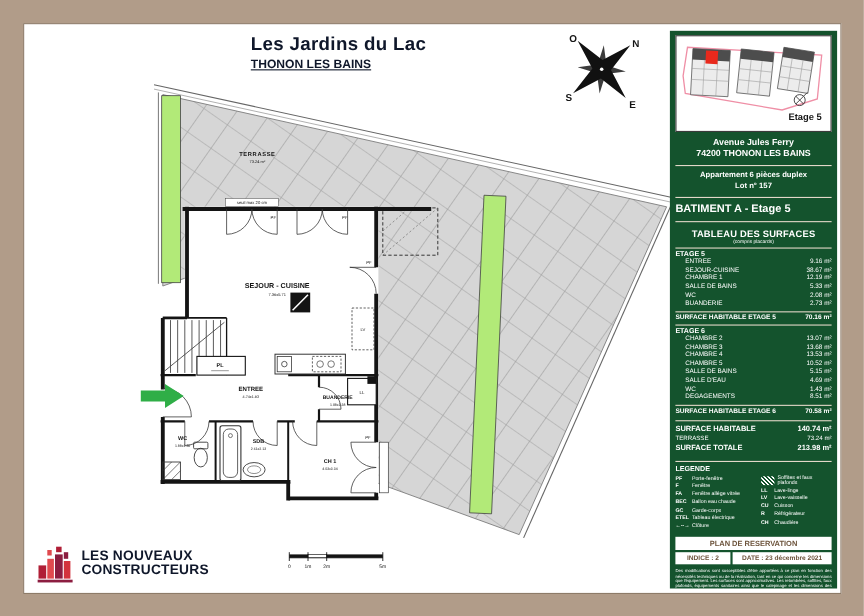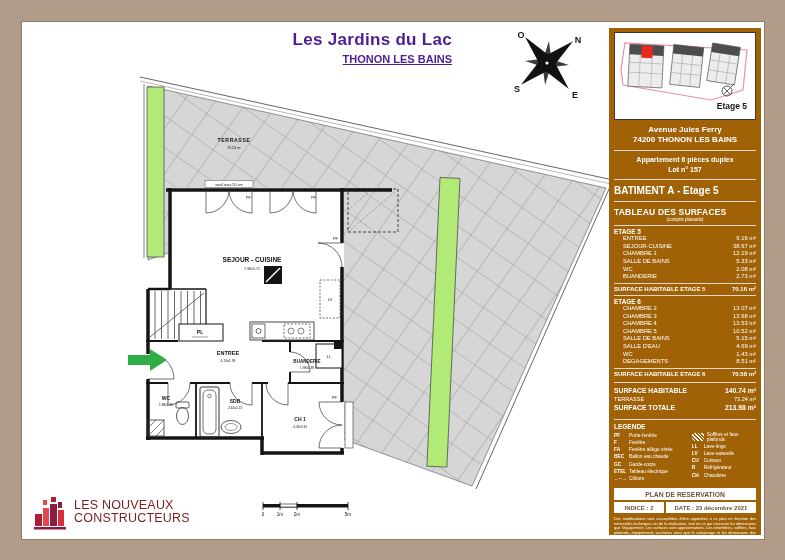--- a/index.html
+++ b/index.html
@@ -1,30 +1,30 @@
 <!DOCTYPE html>
 <html><head>
 <meta charset="utf-8">
 <style>
   html,body{margin:0;padding:0;background:#b19c89;}
   .stage{position:relative;width:785px;height:560px;background:#b19c89;font-family:"Liberation Sans",sans-serif;overflow:hidden;}
   .page{position:absolute;left:21px;top:21px;width:742px;height:517px;background:#ffffff;border:1px solid #8d7b68;}
   .plan-svg{position:absolute;left:0;top:0;width:785px;height:560px;}
   svg text{font-family:"Liberation Sans",sans-serif;fill:#141414;}
-  .title-block{position:absolute;left:228px;top:30px;width:224px;text-align:right;color:#4c1d95;}
+  .title-block{position:absolute;left:228px;top:30px;width:224px;text-align:left;color:#0f172a;}
   .title-main{font-size:17px;font-weight:bold;letter-spacing:.3px;}
   .title-sub{font-size:11px;font-weight:bold;margin-top:3px;text-decoration:underline;}
   
-  .sidebar{position:absolute;left:609px;top:28px;width:152px;height:507px;background:#a16207;box-sizing:border-box;padding:4px 5px;color:#fff;overflow:hidden;}
+  .sidebar{position:absolute;left:609px;top:28px;width:152px;height:507px;background:#14532d;box-sizing:border-box;padding:4px 5px;color:#fff;overflow:hidden;}
   .mapbox{background:#fff;border:1px solid #3a3a3a;height:86px;margin-bottom:5px;}
   .addr{font-size:8px;font-weight:bold;text-align:center;line-height:1.3;margin:3px 0 4px;}
   .wline{height:1px;background:#e3d8c8;margin:2px 0;}
   .apt{font-size:7px;font-weight:bold;text-align:center;line-height:1.45;margin:4px 0;}
   .bat{font-size:10px;font-weight:bold;text-align:left;margin:5px 0;}
-  .ttitle{font-size:8.5px;font-weight:bold;margin-top:5px;letter-spacing:.2px;}
+  .ttitle{font-size:8.5px;font-weight:bold;text-align:center;margin-top:5px;letter-spacing:.2px;}
   .tsub{font-size:4.5px;text-align:center;margin-bottom:2px;}
   .ehead{font-size:6.4px;font-weight:bold;margin-top:3px;padding-top:2px;border-top:1px solid #e3d8c8;}
   .srow{display:flex;justify-content:space-between;font-size:5.8px;line-height:1.32;padding-left:9px;}
   .trow{display:flex;justify-content:space-between;font-size:6px;font-weight:bold;border-top:1px solid #e3d8c8;margin-top:2px;padding-top:2px;}
   .totals{margin-top:5px;border-top:1px solid #e3d8c8;padding-top:3px;}
   .totrow{display:flex;justify-content:space-between;font-size:6.8px;font-weight:bold;line-height:1.4;}
   .totrow.small{font-size:5.6px;font-weight:normal;}
   .ltitle{font-size:6.5px;font-weight:bold;margin-top:6px;border-top:1px solid #e3d8c8;padding-top:3px;}
   .lcols{display:flex;gap:4px;margin-top:2px;}
   .lcol{flex:1.15;}
@@ -35,21 +35,21 @@
   .hatchbox{width:12px;height:8px;margin:1px 3px 0 0;flex:none;background:repeating-linear-gradient(45deg,rgba(0,0,0,0) 0 1.5px,#fff 1.5px 2.6px);}
   .soff{font-size:4.8px;line-height:1.15;}
   .resbar{background:#fff;color:#6d543c;font-weight:bold;font-size:6.8px;text-align:center;padding:2.5px 0;margin-top:6px;}
   .idrow{display:flex;gap:2px;margin-top:2px;}
   .idbox{background:#fff;color:#6d543c;font-weight:bold;font-size:6px;text-align:center;padding:2.5px 0;}
   .indice{width:50px;}
   .date{flex:1;}
   .fineprint{font-size:3.9px;line-height:1.14;text-align:justify;margin-top:4px;color:#fff;}
   
   .lnc{position:absolute;left:34px;top:494px;display:flex;align-items:center;gap:6px;}
-  .lnc-text{color:#7f1d1d;font-weight:normal;font-size:12.5px;line-height:1.08;letter-spacing:.2px;}
+  .lnc-text{color:#0f172a;font-weight:bold;font-size:12.5px;line-height:1.08;letter-spacing:.2px;}
   .marignan{position:absolute;left:534px;top:492px;width:84px;text-align:center;}
   .marignan-name{color:#5c61a8;font-size:14.5px;margin-top:1px;letter-spacing:.3px;}
 </style>
 </head>
 <body>
 <div class="stage">
 
 <div class="page"></div>
 
 <svg class="plan-svg" viewBox="0 0 785 560">

